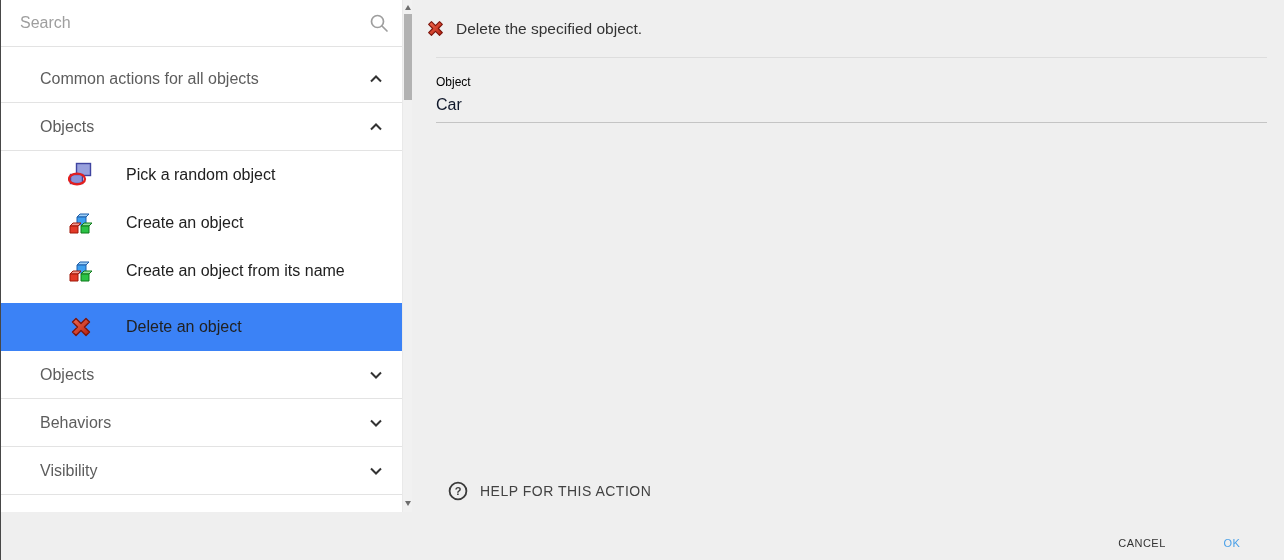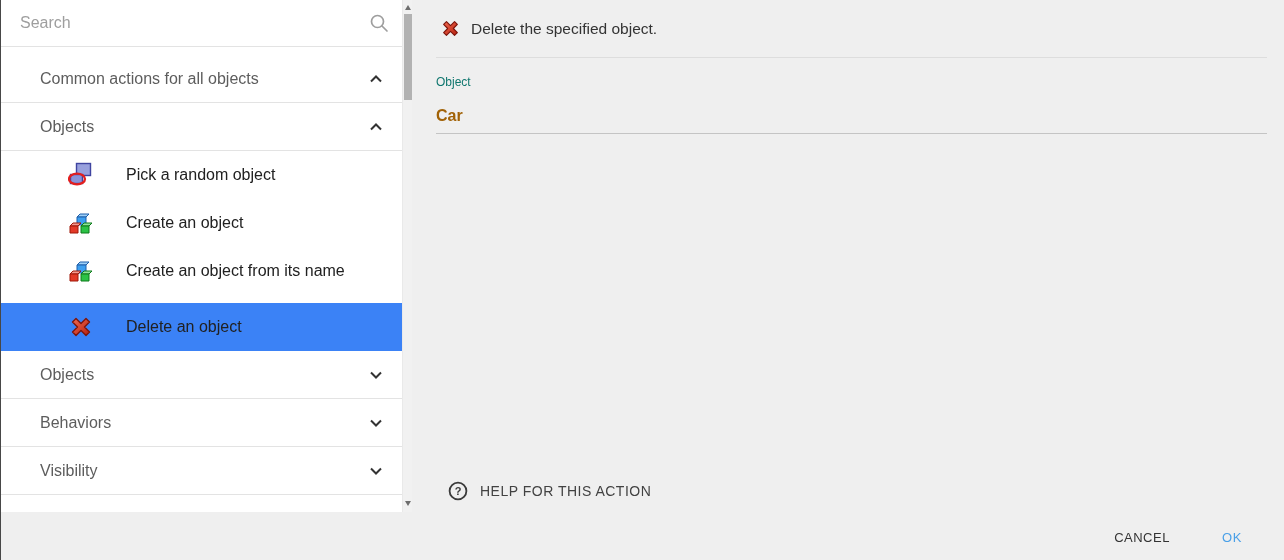--- a/index.html
+++ b/index.html
@@ -40,44 +40,43 @@
   
   .scrollbar { position:absolute; right:0; top:0; width:10px; height:512px; background:#f1f1f1; border-left:1px solid #e9e9e9; }
   .sb-thumb { position:absolute; left:1px; top:14px; width:8px; height:86px; background:#b2b2b2; }
   .sb-arrow-up { position:absolute; left:2px; top:5px; width:0; height:0;
     border-left:3px solid transparent; border-right:3px solid transparent; border-bottom:5px solid #6e6e6e; }
   .sb-arrow-down { position:absolute; left:2px; bottom:6px; width:0; height:0;
     border-left:3px solid transparent; border-right:3px solid transparent; border-top:5px solid #6e6e6e; }
 
   
   .main { position:absolute; left:412px; top:0; width:872px; height:512px; background:#efefef; }
-  .main-header { position:absolute; left:28px; top:18px; display:flex; align-items:center; }
+  .main-header { position:absolute; left:13px; top:18px; display:flex; align-items:center; }
   .main-header .header-icon { width:21px; height:21px; margin-right:10px; }
   .main-title { font-size:15.5px; color:#333333; }
   .header-divider { position:absolute; left:24px; right:17px; top:57px; height:1px; background:#dddddd; }
 
   .field-block { position:absolute; left:24px; right:17px; top:75px; }
-  .field-label { display:block; font-size:12px; color:#0f766e; margin-bottom:14px; }
+  .field-label { display:block; font-size:12px; color:#000000; margin-bottom:3px; }
   .field-input {
     display:block; width:100%; border:none; outline:none; background:transparent;
     border-bottom:1px solid #c4c4c4;
-    font-family:"Liberation Sans", sans-serif; font-size:16px; color:#a16207;
+    font-family:"Liberation Sans", sans-serif; font-size:16px; color:#0f172a;
     padding:4px 0 8px 0;
-    font-weight:bold;
   }
 
   .help-row { position:absolute; left:36px; top:481px; display:flex; align-items:center; cursor:pointer; background:transparent; border:none; }
   .help-row .help-icon { width:20px; height:20px; margin-right:12px; }
   .help-label { font-size:14px; color:#424242; letter-spacing:0.5px; font-weight:500; }
 
   
   .footer { position:absolute; left:0; top:512px; width:1284px; height:48px; background:#efefef; }
   .flat-btn {
-    position:absolute; top:7px; height:36px; border:none; background:transparent;
-    font-family:"Liberation Sans", sans-serif; font-size:13px; font-weight:500;
+    position:absolute; top:13px; height:36px; border:none; background:transparent;
+    font-family:"Liberation Sans", sans-serif; font-size:11px; font-weight:500;
     letter-spacing:0.5px; cursor:pointer; 
   }
   .cancel-btn { left:1105px; width:74px; color:#333333; }
   .ok-btn { left:1205px; width:54px; color:#4aa0e8; }
 </style>
 </head>
 <body>
 
 <div class="app">
   <div class="left-edge"></div>

